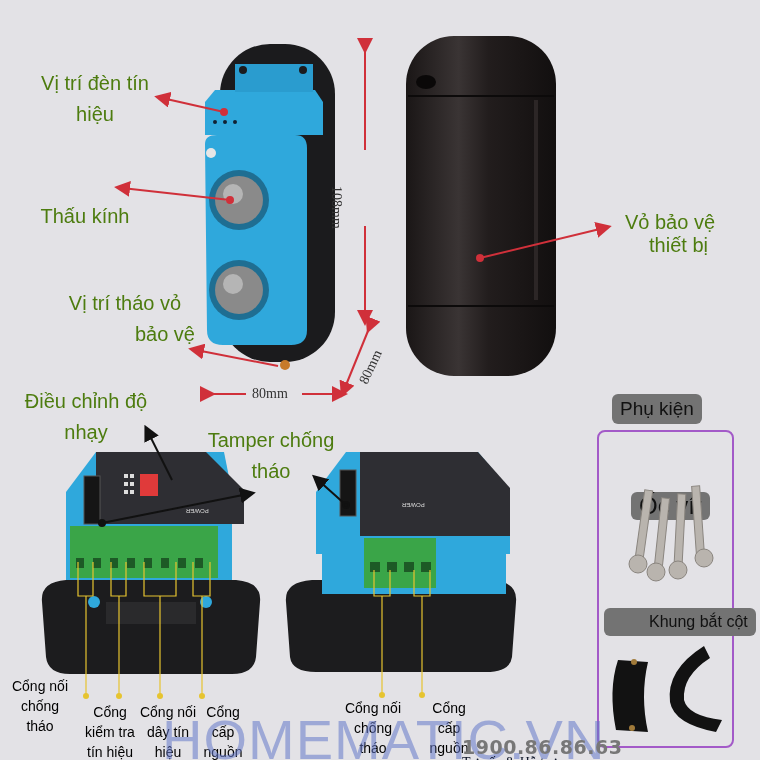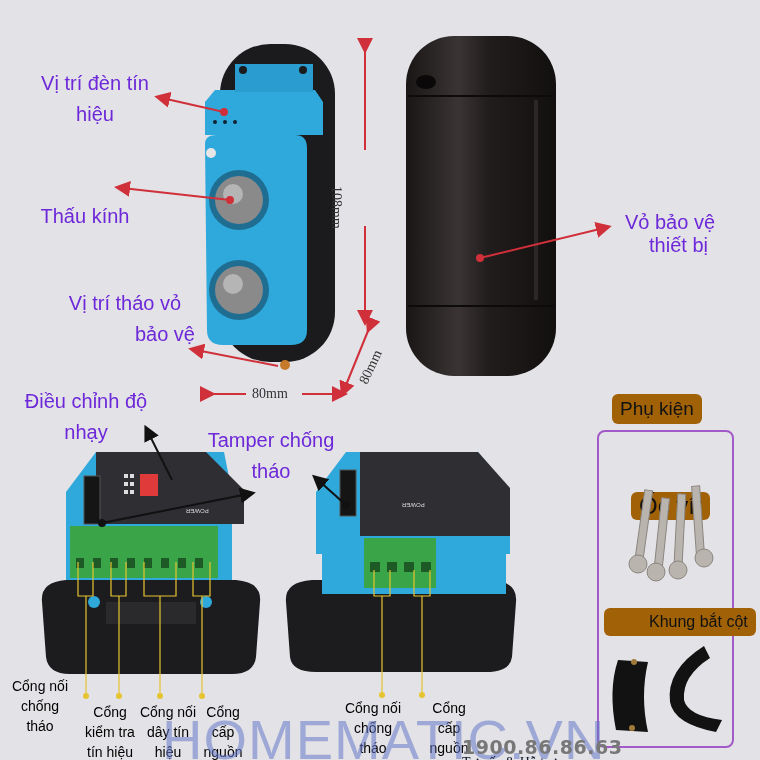--- a/index.html
+++ b/index.html
@@ -1,23 +1,23 @@
 <!DOCTYPE html>
 <html><head>
 <meta charset="utf-8">
 <style>
   * { box-sizing: border-box; margin: 0; padding: 0; }
   html, body { width: 760px; height: 760px; overflow: hidden; }
   body { background: #e3e2e6; font-family: "Liberation Sans", "DejaVu Sans", sans-serif; color: #1a1a1a; position: relative; }
   .abs { position: absolute; }
-  .label { position: absolute; font-size: 20px; line-height: 30px; text-align: center; color: #6d28d9; }
+  .label { position: absolute; font-size: 20px; line-height: 30px; text-align: center; color: #4d7c0f; }
   .small-label { position: absolute; font-size: 14px; line-height: 20px; text-align: center; color: #000000; }
   .dim { position: absolute; font-family: "Liberation Serif", "DejaVu Serif", serif; font-size: 14px; color: #333; }
   svg.overlay { position: absolute; left: 0; top: 0; width: 760px; height: 760px; pointer-events: none; }
-  .yellow-tag { position: absolute; background: #a16207; border-radius: 6px; font-size: 17px; line-height: 26px; padding: 0 8px; text-align: center; color: #111; }
+  .yellow-tag { position: absolute; background: #737373; border-radius: 6px; font-size: 17px; line-height: 26px; padding: 0 8px; text-align: center; color: #111; }
   .acc-box { position: absolute; left: 597px; top: 430px; width: 137px; height: 318px; border: 2px solid #a35ac8; border-radius: 8px; }
   .watermark { position: absolute; left: 162px; top: 712px; font-size: 56px; font-weight: 400; letter-spacing: 1px; color: rgba(100,120,200,0.55); line-height: 56px; }
   .hotline-top { position: absolute; left: 462px; top: 722px; font-family: "Liberation Serif", "DejaVu Serif", serif; font-size: 14px; color: #0f172a; margin-top: 33px; }
   .hotline { position: absolute; left: 462px; top: 736px; font-family: "DejaVu Sans", sans-serif; font-size: 19px; color: #777; letter-spacing: 0.5px; font-weight: bold; }
 </style>
 </head>
 <body>
 
 <div class="abs" style="left:195px;top:40px;width:150px;height:330px;">
   <svg width="150" height="330" viewBox="0 0 150 330">

